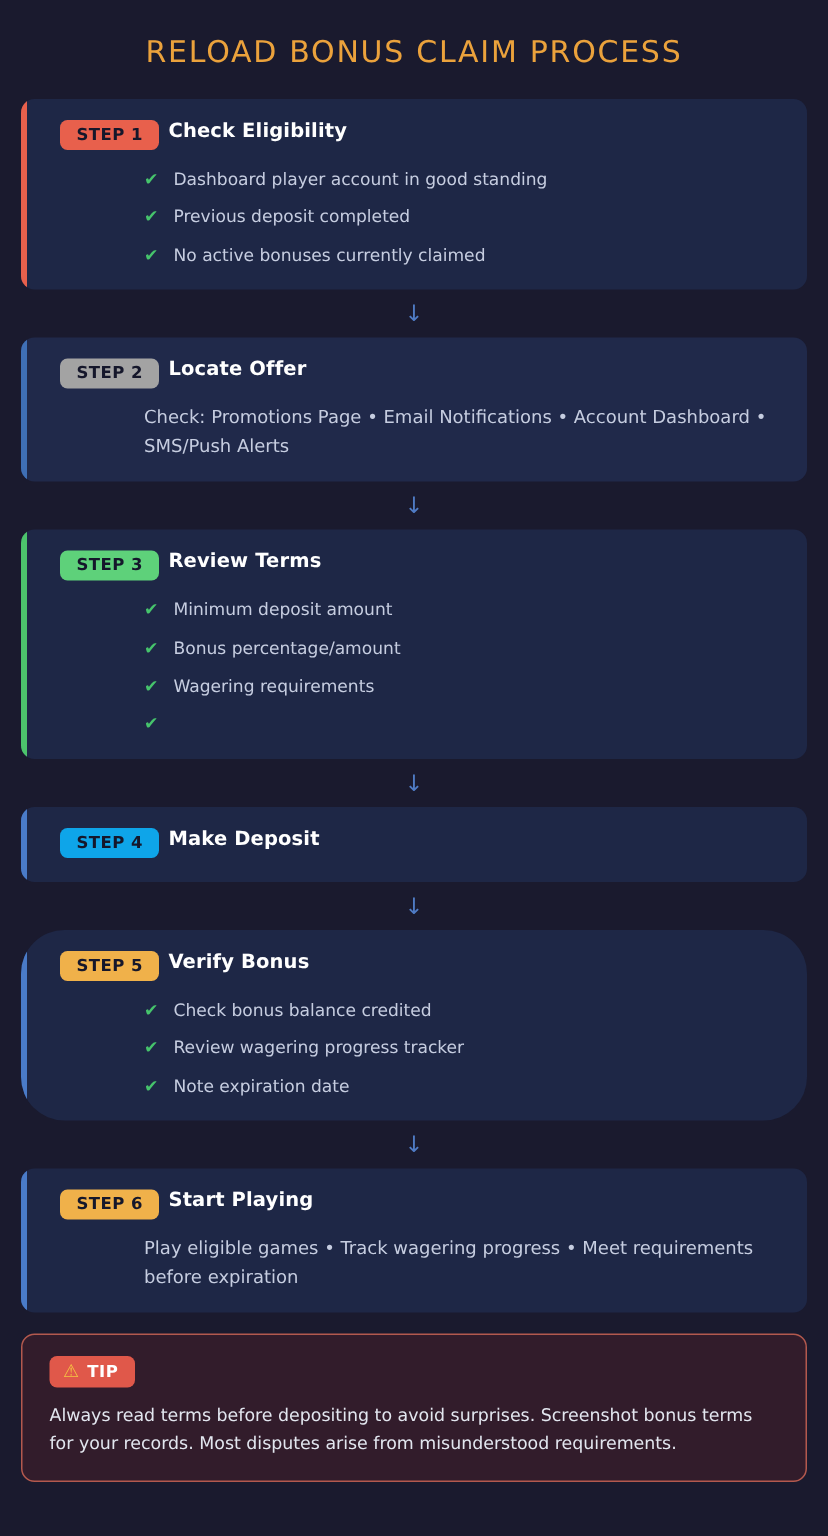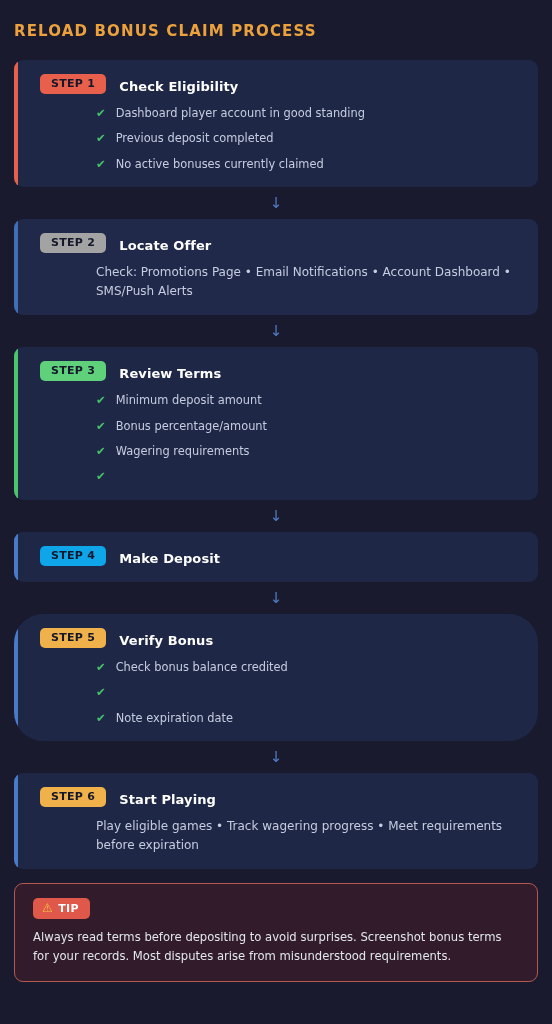--- a/index.html
+++ b/index.html
@@ -15,23 +15,24 @@
   .page {
     width: 552px;
     height: 1024px;
     background: #1a1a2e;
     padding: 22px 14px 0 14px;
     position: relative;
   }
 
   
   .page-title {
+    text-align: center;
     color: #eba23c;
-    font-size: 15px;
-    font-weight: bold;
+    font-size: 20px;
+    font-weight: normal;
     letter-spacing: 1.15px;
     text-transform: uppercase;
     margin-bottom: 20px;
     font-family: "DejaVu Sans", "Liberation Sans", sans-serif;
   }
 
   
   .step-card {
     position: relative;
     background: #1e2746;
@@ -43,22 +44,22 @@
 
   .accent {
     position: absolute;
     left: 0; top: 0; bottom: 0;
     width: 4px;
     border-radius: 9px 0 0 9px;
   }
 
   .step-head {
     display: flex;
-    align-items: flex-end;
-    gap: 13px;
+    align-items: flex-start;
+    gap: 6px;
     margin-bottom: 2px;
   }
 
   .badge {
     display: inline-block;
     font-size: 11px;
     font-weight: bold;
     letter-spacing: 0.3px;
     padding: 4px 11px 5px 11px;
     border-radius: 5px;
@@ -223,20 +224,21 @@
           <span class="badge" style="background: rgb(240, 177, 74);">STEP 5</span>
           <span class="step-title">Verify Bonus</span>
         </div>
         <ul class="bullets">
           <li>
             <span class="check">✔</span>
             <span>Check bonus balance credited</span>
           </li>
           <li>
             <span class="check">✔</span>
+            <span>Review wagering progress tracker</span>
           </li>
           <li>
             <span class="check">✔</span>
             <span>Note expiration date</span>
           </li>
         </ul>
       </div>
       <div class="arrow">↓</div>
       <div class="step-card" style="background: rgb(30, 39, 70);">
         <div class="accent" style="background: rgb(74, 123, 200);"></div>

